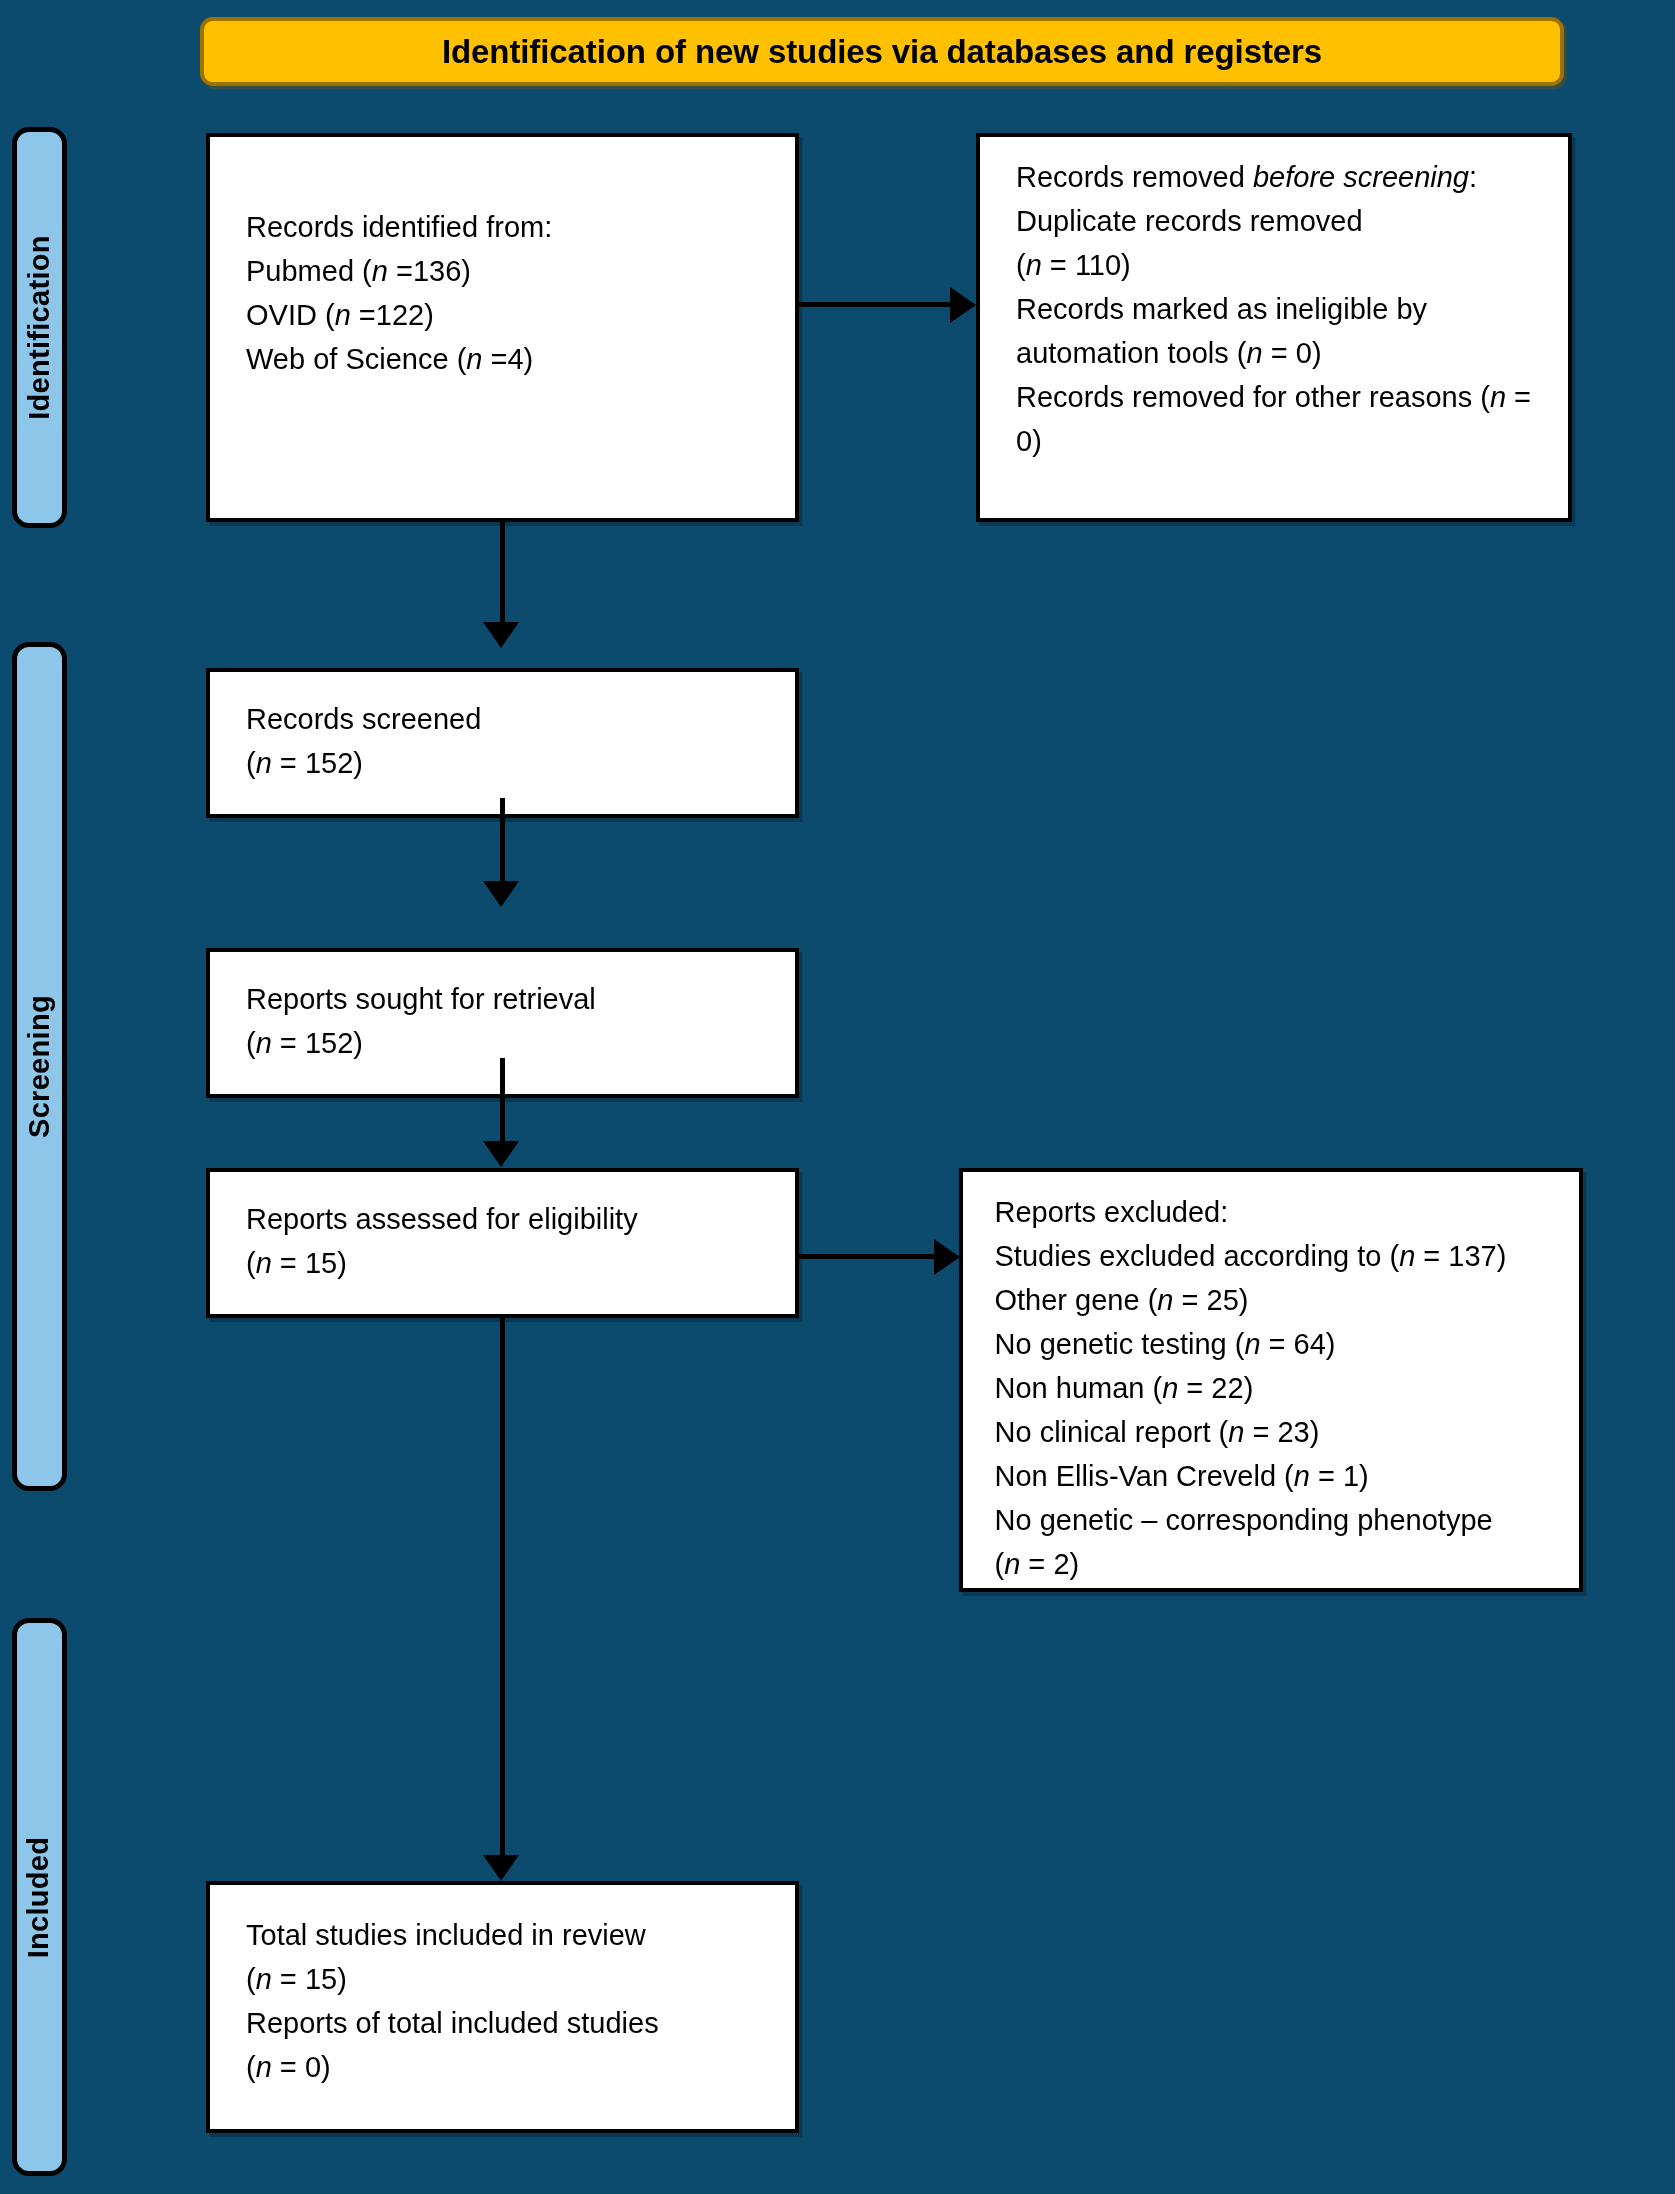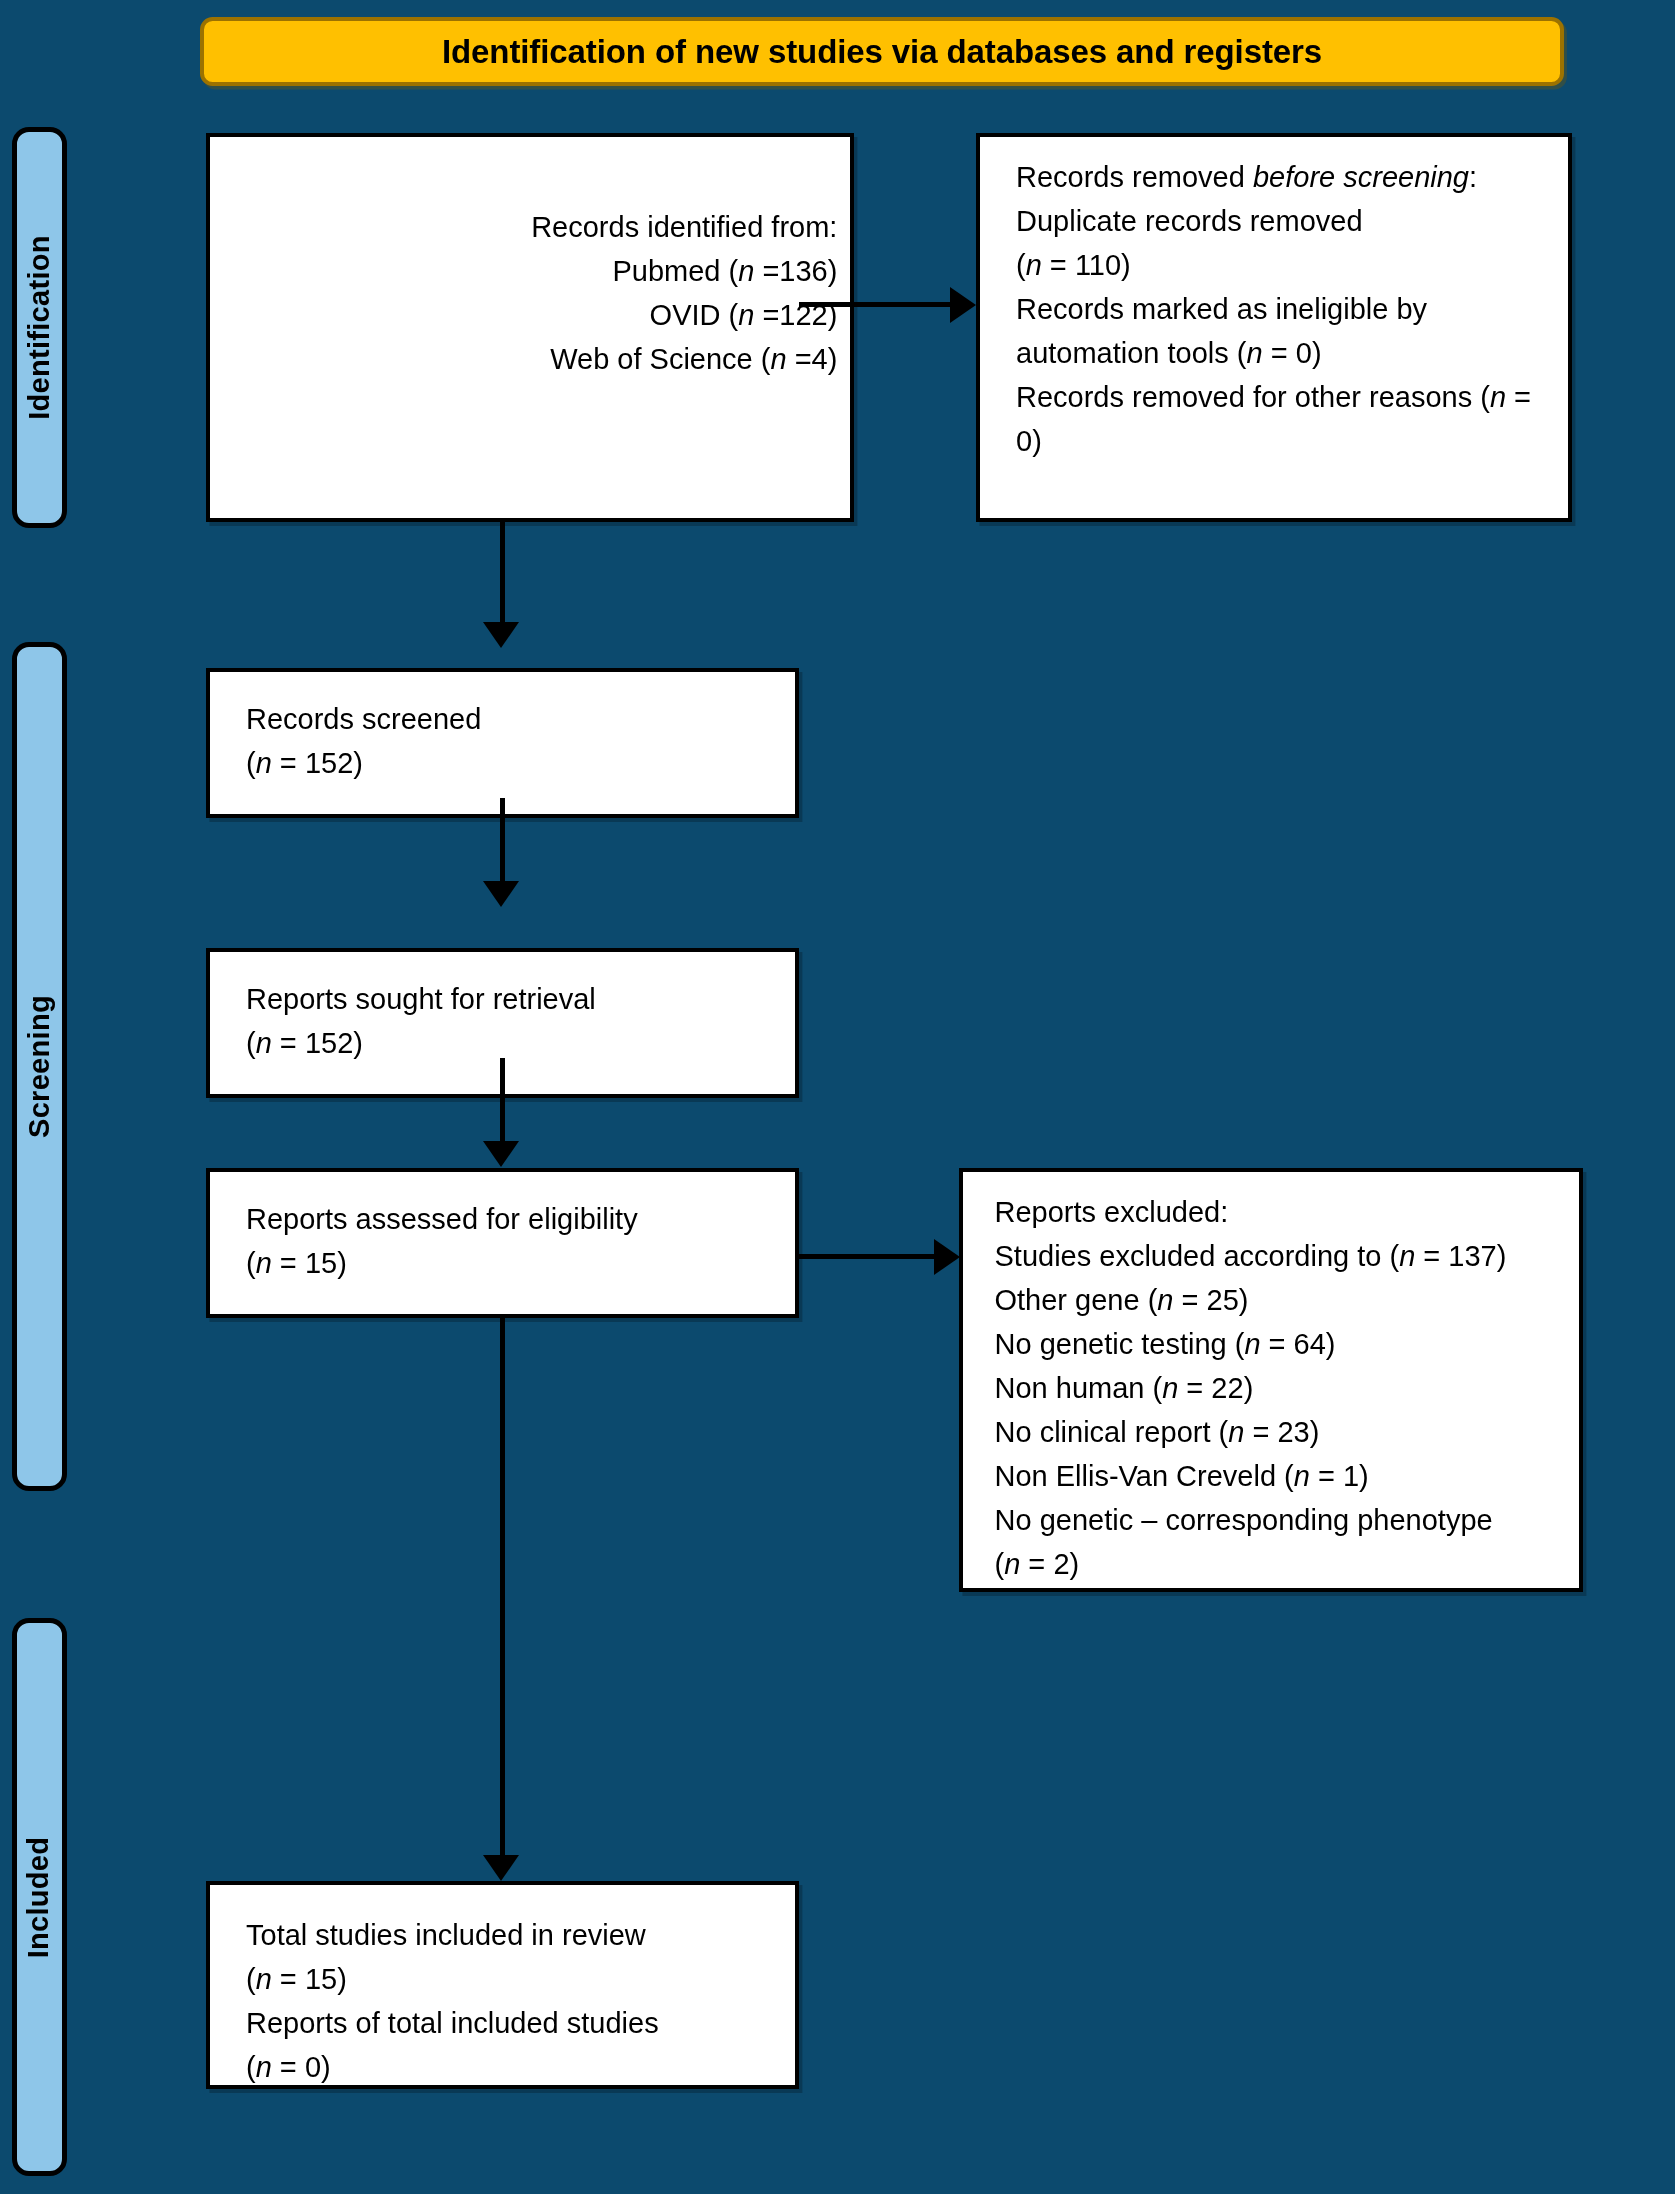--- a/index.html
+++ b/index.html
@@ -74,39 +74,39 @@
     position:absolute;
     left:36px;
     right:12.6px;
     font-size:29px;
     line-height:44px;
     color:#000000;
   }
   .box-text .it{ font-style:italic; }
 
   
-  .box-identified{ left:206px;  top:133px;  width:648px; height:389px;text-align:right; }
+  .box-identified{ left:206px;  top:133px;  width:593px; height:389px; }
   .box-identified .box-text{ top:68px; }
 
   .box-removed{ left:976px; top:133px; width:596px; height:389px; }
   .box-removed .box-text{ top:18.3px; }
 
   .box-screened{ left:206px; top:648px; width:593px; height:150px;margin-top:20px; }
   .box-screened .box-text{ top:25px; }
 
   .box-sought{ left:206px; top:908px; width:593px; height:150px;margin-top:40px; }
   .box-sought .box-text{ top:25px; }
 
   .box-assessed{ left:206px; top:1168px; width:593px; height:150px; }
   .box-assessed .box-text{ top:25px; }
 
   .box-excluded{ left:959px; top:1168px; width:624px; height:424px; }
   .box-excluded .box-text{ top:18.3px; left:31.5px; right:3.4px; }
 
-  .box-included{ left:206px; top:1881px; width:593px; height:208px; }
+  .box-included{ left:206px; top:1881px; width:593px; height:252px; }
   .box-included .box-text{ top:27.5px; }
 
   
   .vline{
     position:absolute;
     width:4.6px;
     background:#000000;
   }
   .hline{
     position:absolute;

